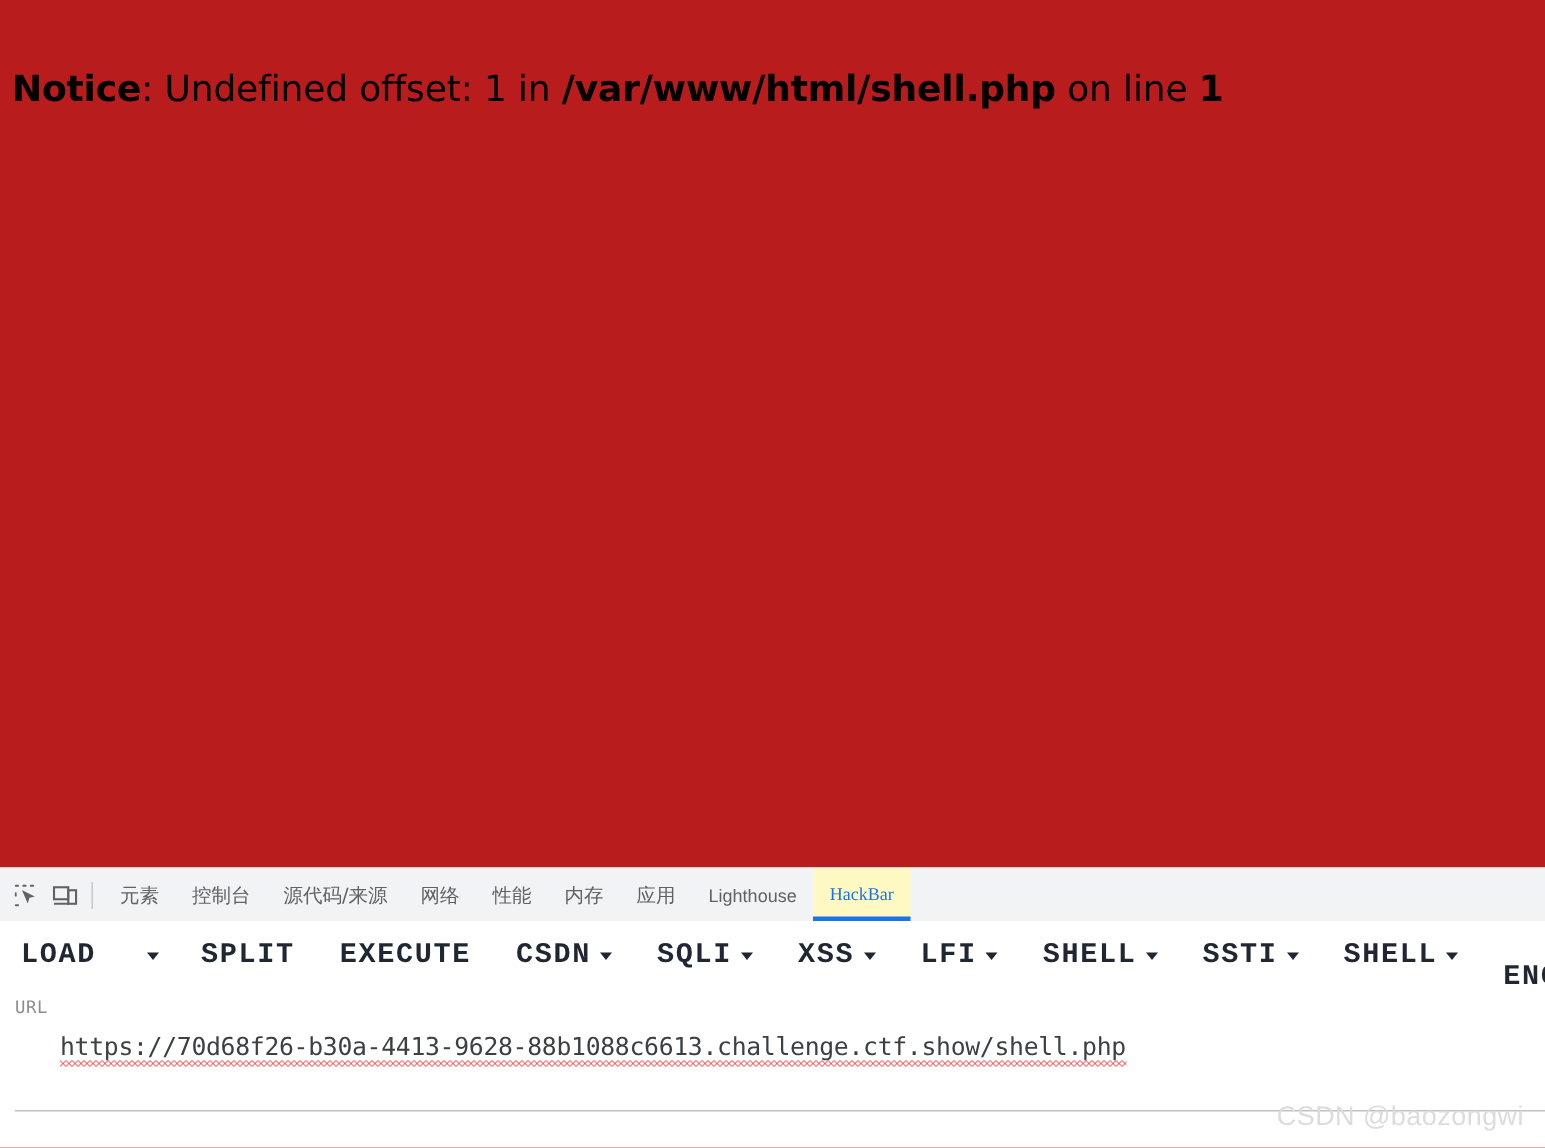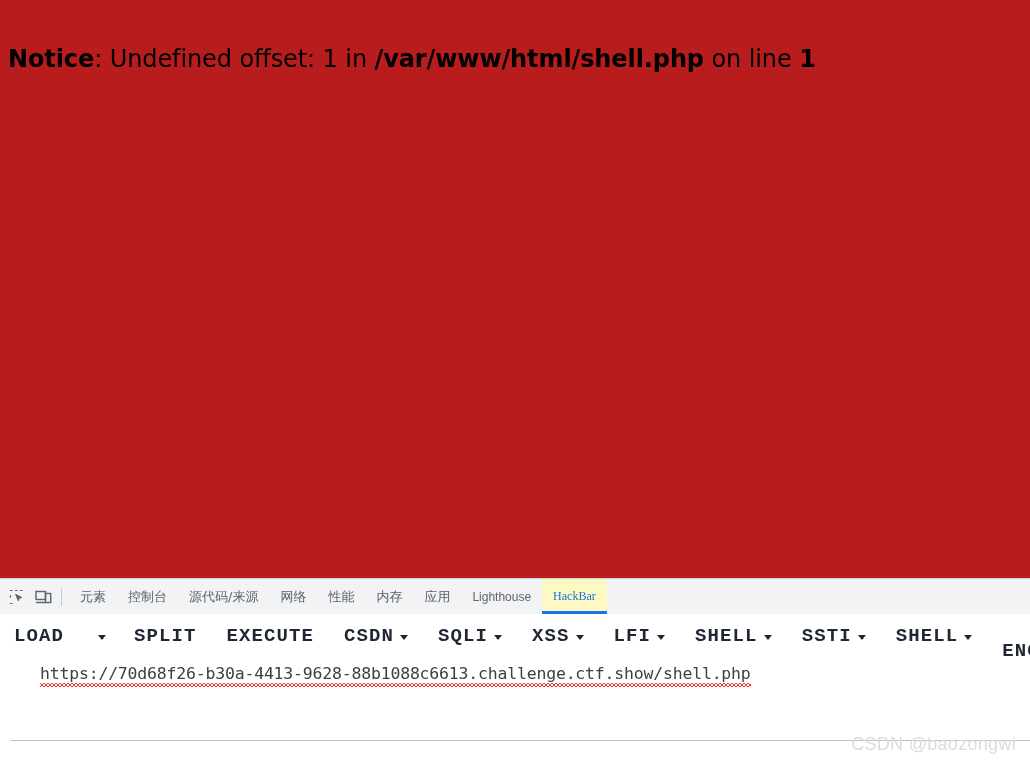--- a/index.html
+++ b/index.html
@@ -312,18 +312,19 @@
       <span>SHELL</span>
       <span class="hb-caret"></span>
     </div>
     <div class="hb-btn">
       <span>ENCODING</span>
       <span class="hb-caret"></span>
     </div>
   </div>
 
   <div class="hb-urlbox">
+    <div class="hb-url-label">URL</div>
     <div class="hb-url-value" placeholder="URL">https://70d68f26-b30a-4413-9628-88b1088c6613.challenge.ctf.show/shell.php</div>
   </div>
   <div class="hb-url-underline"></div>
 
   <div class="watermark">CSDN @baozongwi</div>
 </div>
 
 </body></html>

